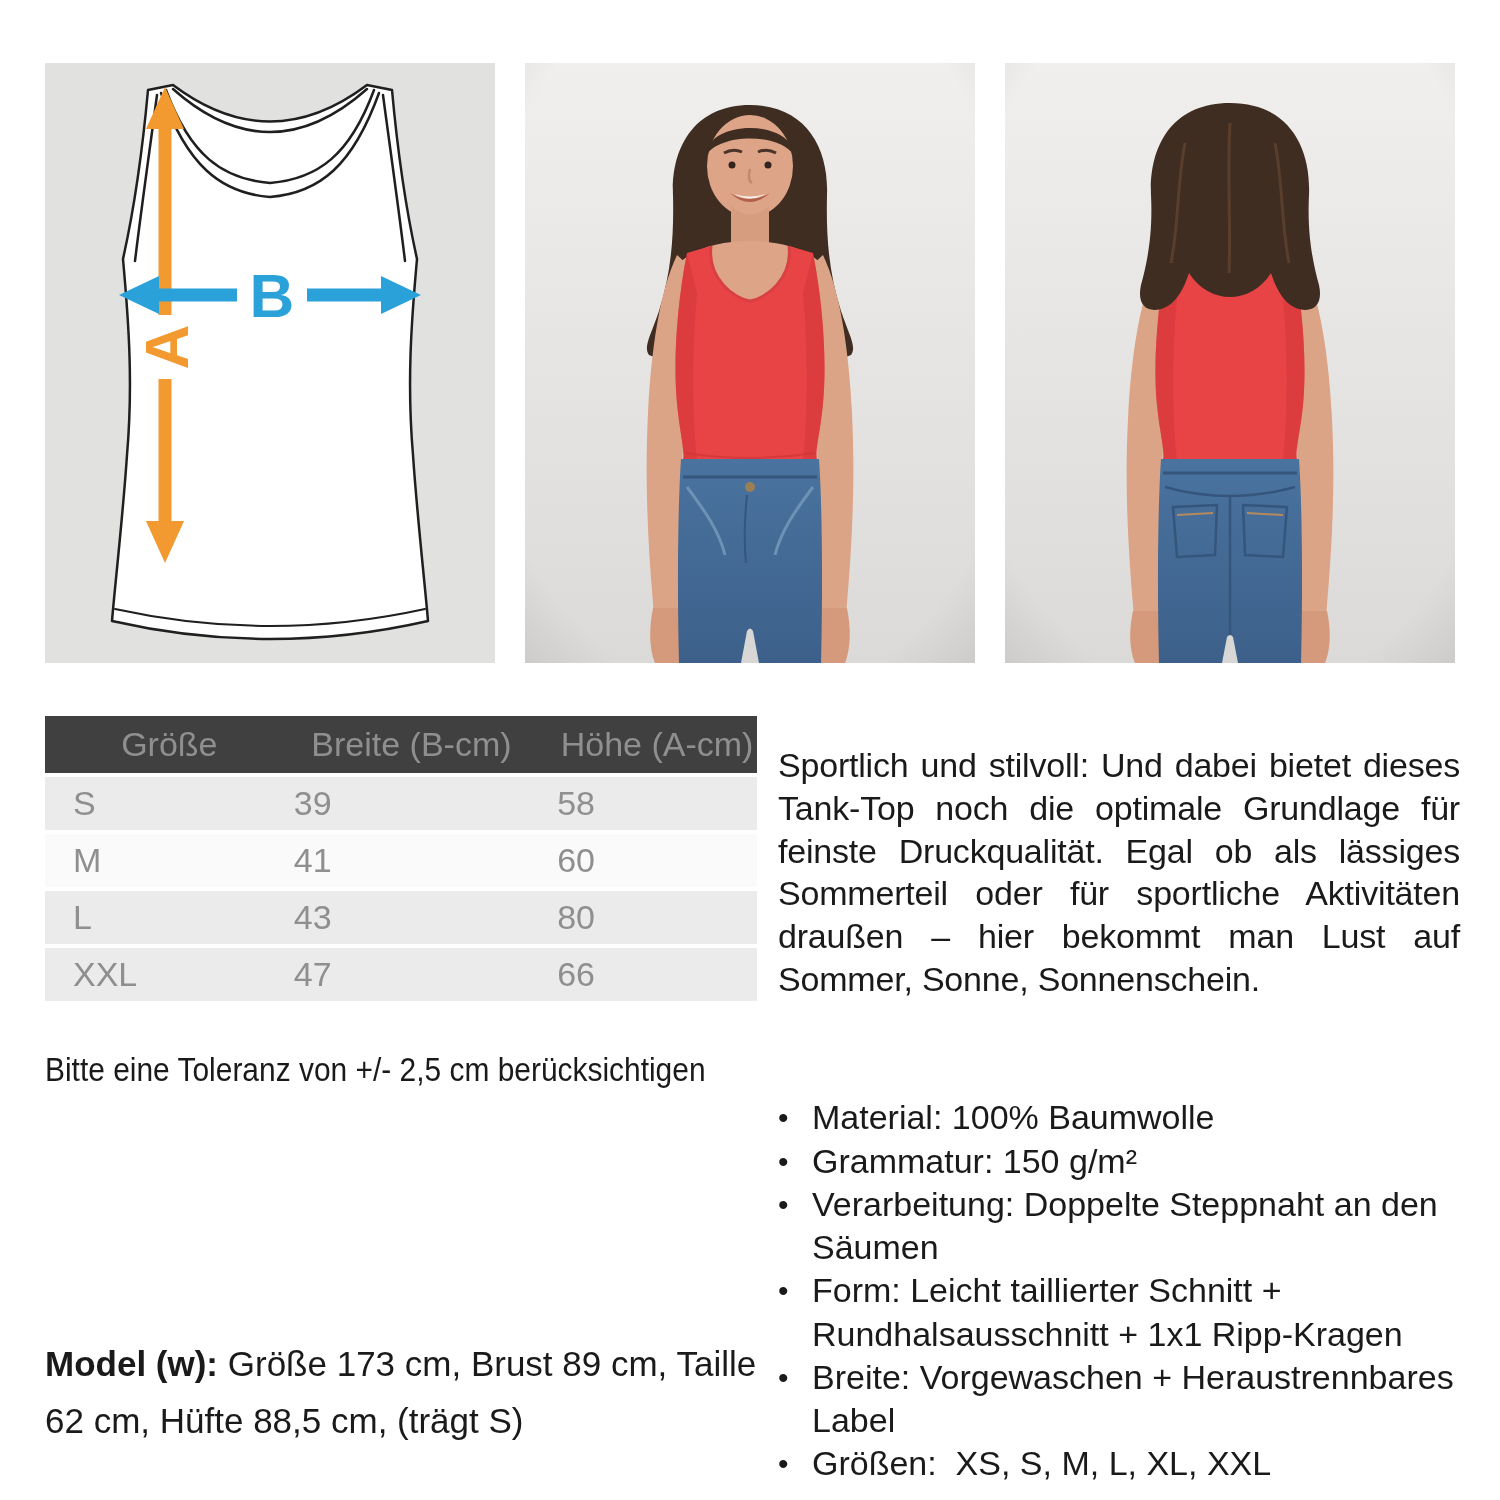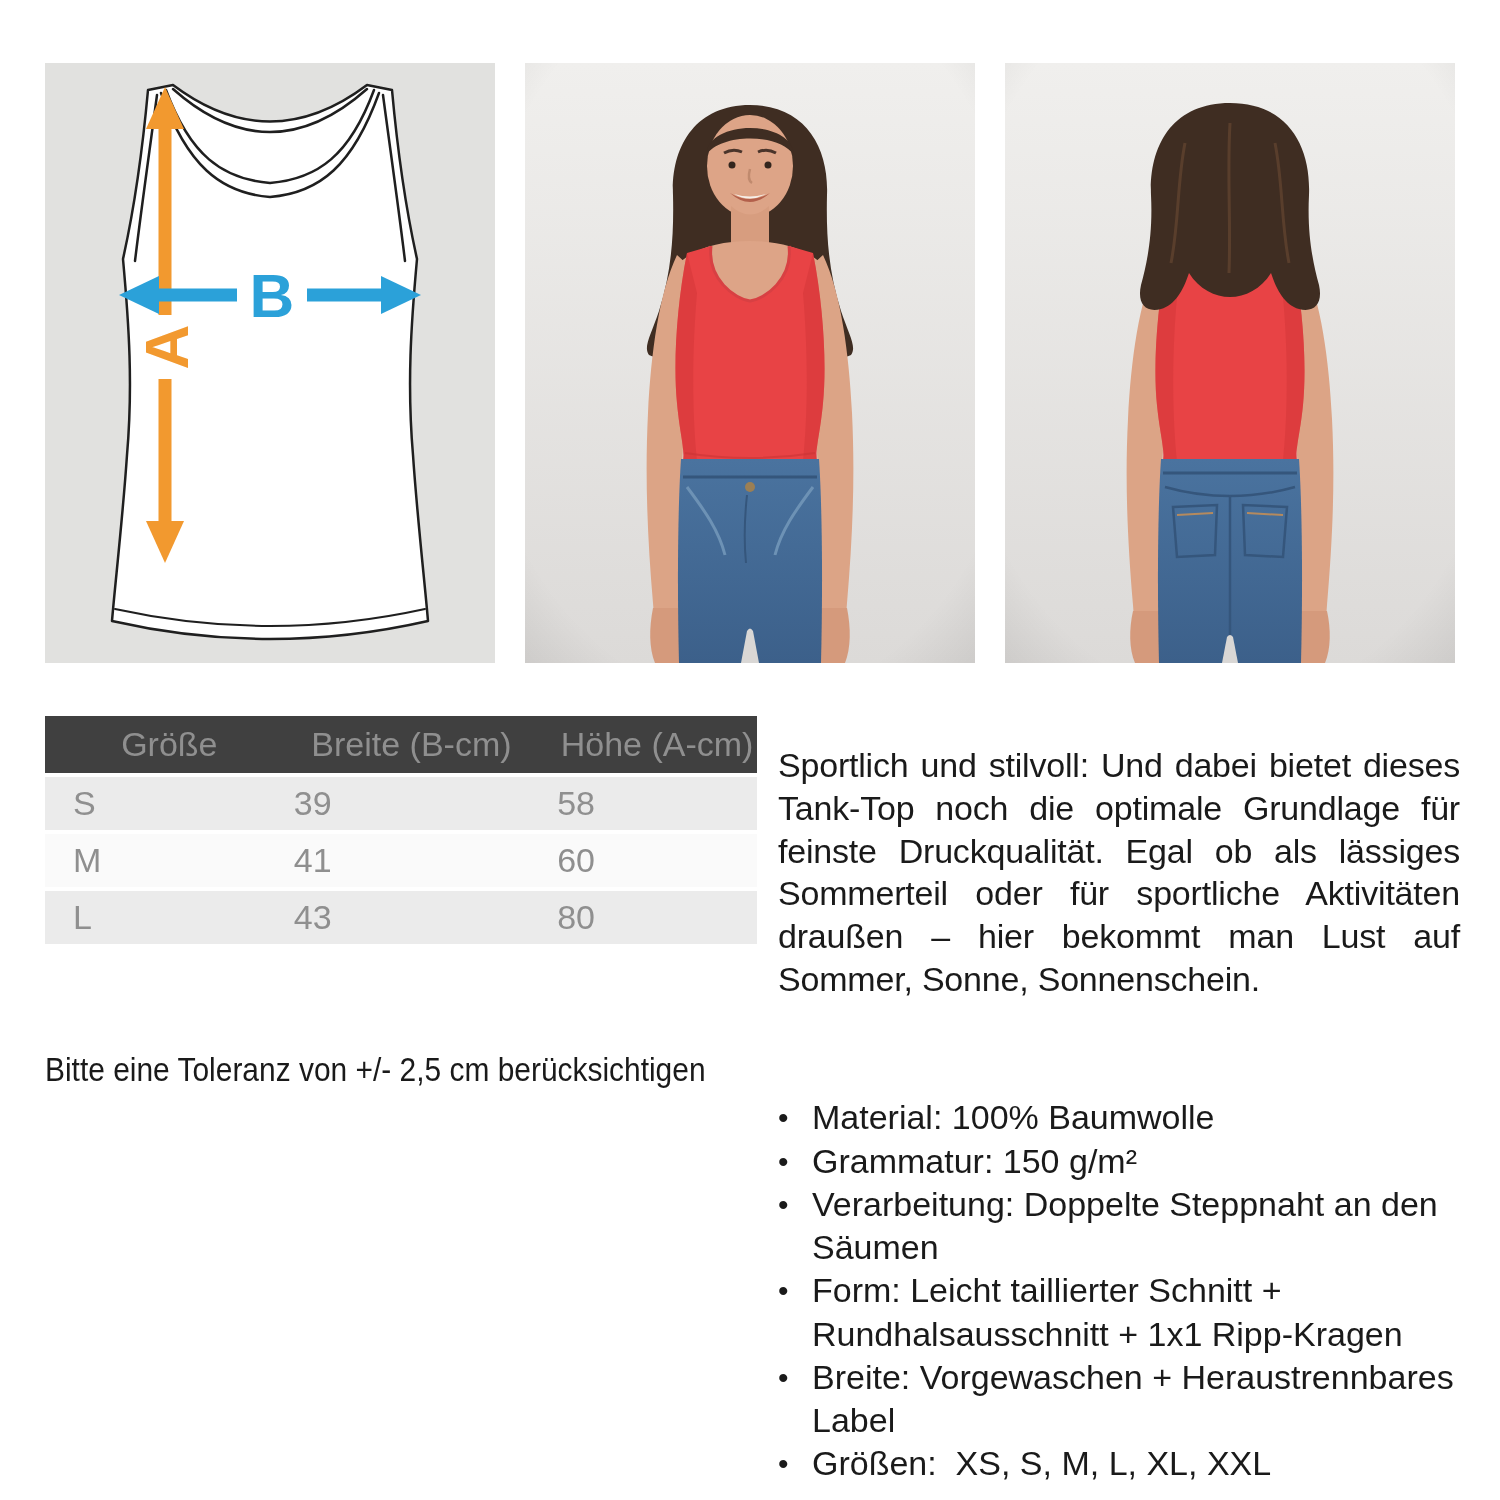--- a/index.html
+++ b/index.html
@@ -250,26 +250,34 @@
         <tr class="even">
           <td>M</td>
           <td>41</td>
           <td>60</td>
         </tr>
         <tr class="odd">
           <td>L</td>
           <td>43</td>
           <td>80</td>
         </tr>
+        <tr class="odd">
+          <td>XXL</td>
+          <td>47</td>
+          <td>66</td>
+        </tr>
       </tbody>
     </table>
   </div>
 
   <div class="tolerance">Bitte eine Toleranz von +/- 2,5 cm berücksichtigen</div>
 
+  <div class="model">
+    <b>Model (w):</b><span> Größe 173 cm, Brust 89 cm, Taille 62 cm, Hüfte 88,5 cm, (trägt S)</span>
+  </div>
 
   <div class="right-col">
     <div class="desc" lang="de">Sportlich und stilvoll: Und dabei bietet dieses Tank-Top noch die optimale Grundlage für feinste Druckqualität. Egal ob als lässiges Sommerteil oder für sportliche Aktivitäten draußen – hier bekommt man Lust auf Sommer, Sonne, Sonnenschein.</div>
 
     <div class="features">
       <div class="feature">
         <span class="dot">•</span>
         <span class="ftext">Material: 100% Baumwolle</span>
       </div>
       <div class="feature">

